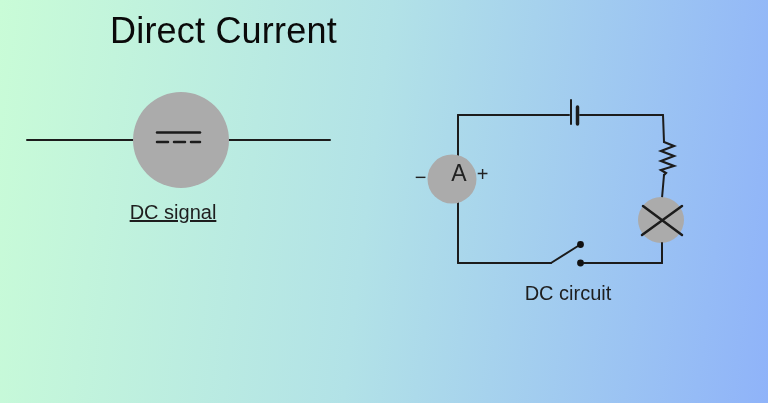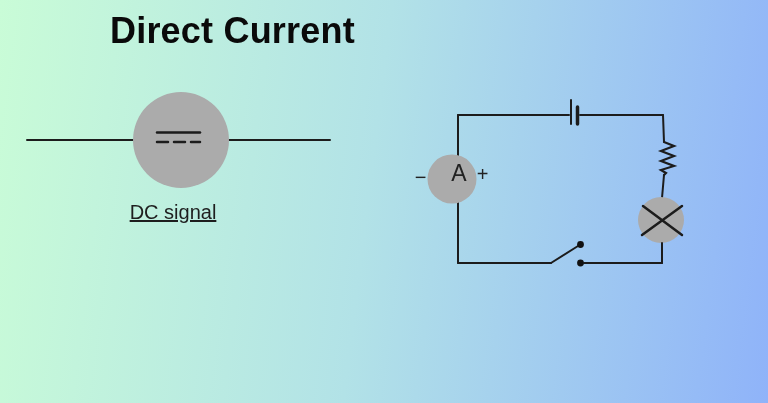--- a/index.html
+++ b/index.html
@@ -12,21 +12,21 @@
     overflow: hidden;
     background: linear-gradient(97deg, #c9fcd7 0%, #b2e2e7 48%, #8fb3f9 100%);
   }
 
   .title {
     position: absolute;
     left: 110px;
     top: 10px;
     margin: 0;
     font-size: 36px;
-    font-weight: 700;
+    font-weight: 400;
     letter-spacing: 0.2px;
     color: #0a0a0a;
   }
 
   .art {
     position: absolute;
     left: 0; top: 0;
     width: 768px; height: 403px;
     display: block;
   }
@@ -105,14 +105,15 @@
         <text class="amp-letter" x="459" y="181" text-anchor="middle">A</text>
         <text class="amp-sign" x="482.5" y="181" text-anchor="middle">+</text>
         <text class="amp-sign" x="420.5" y="184" text-anchor="middle">−</text>
       </g>
 
     </g>
   </svg>
 
   <div class="label label-signal">DC signal</div>
 
+  <div class="label label-circuit">DC circuit</div>
 
 </div>
 
 </body></html>

